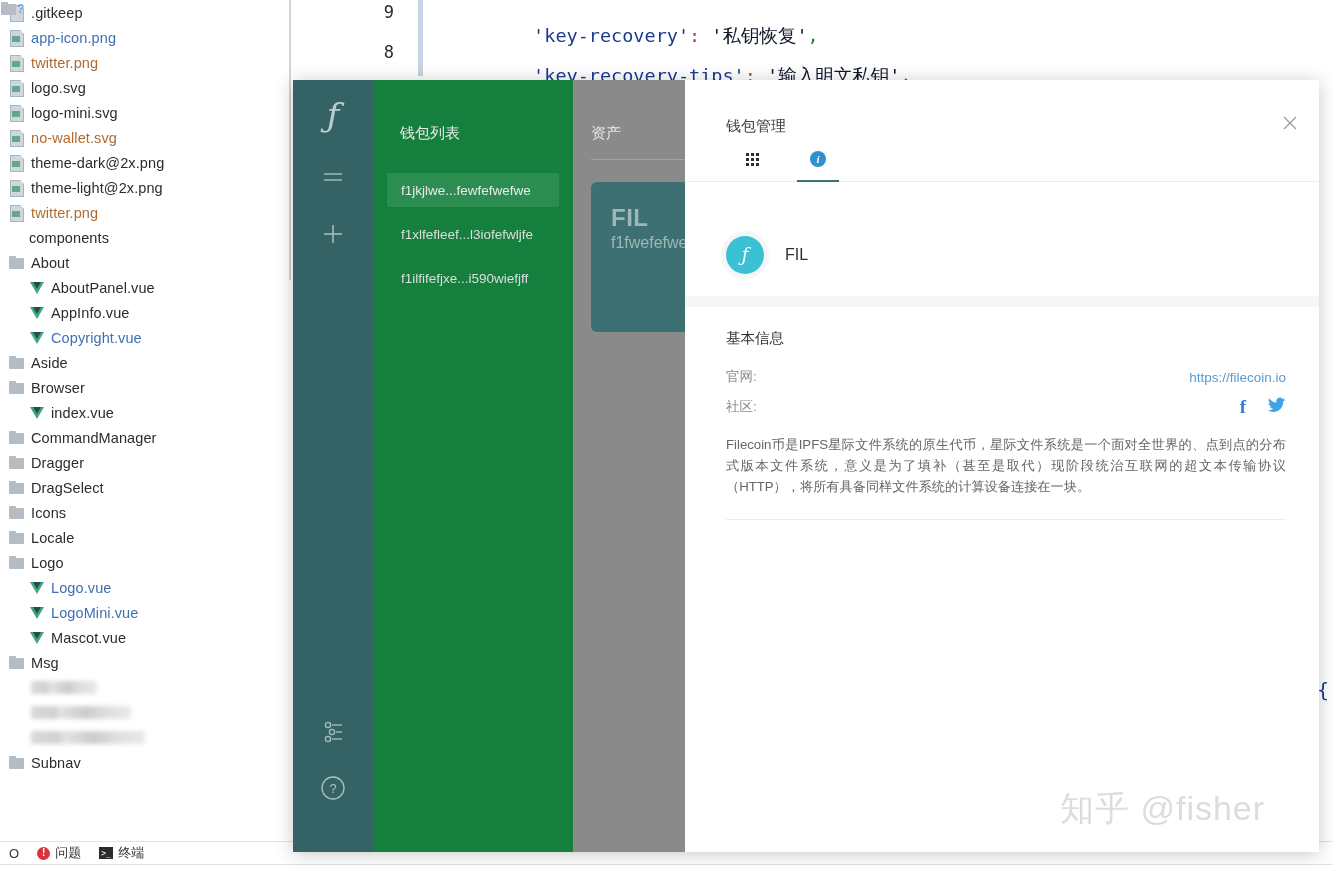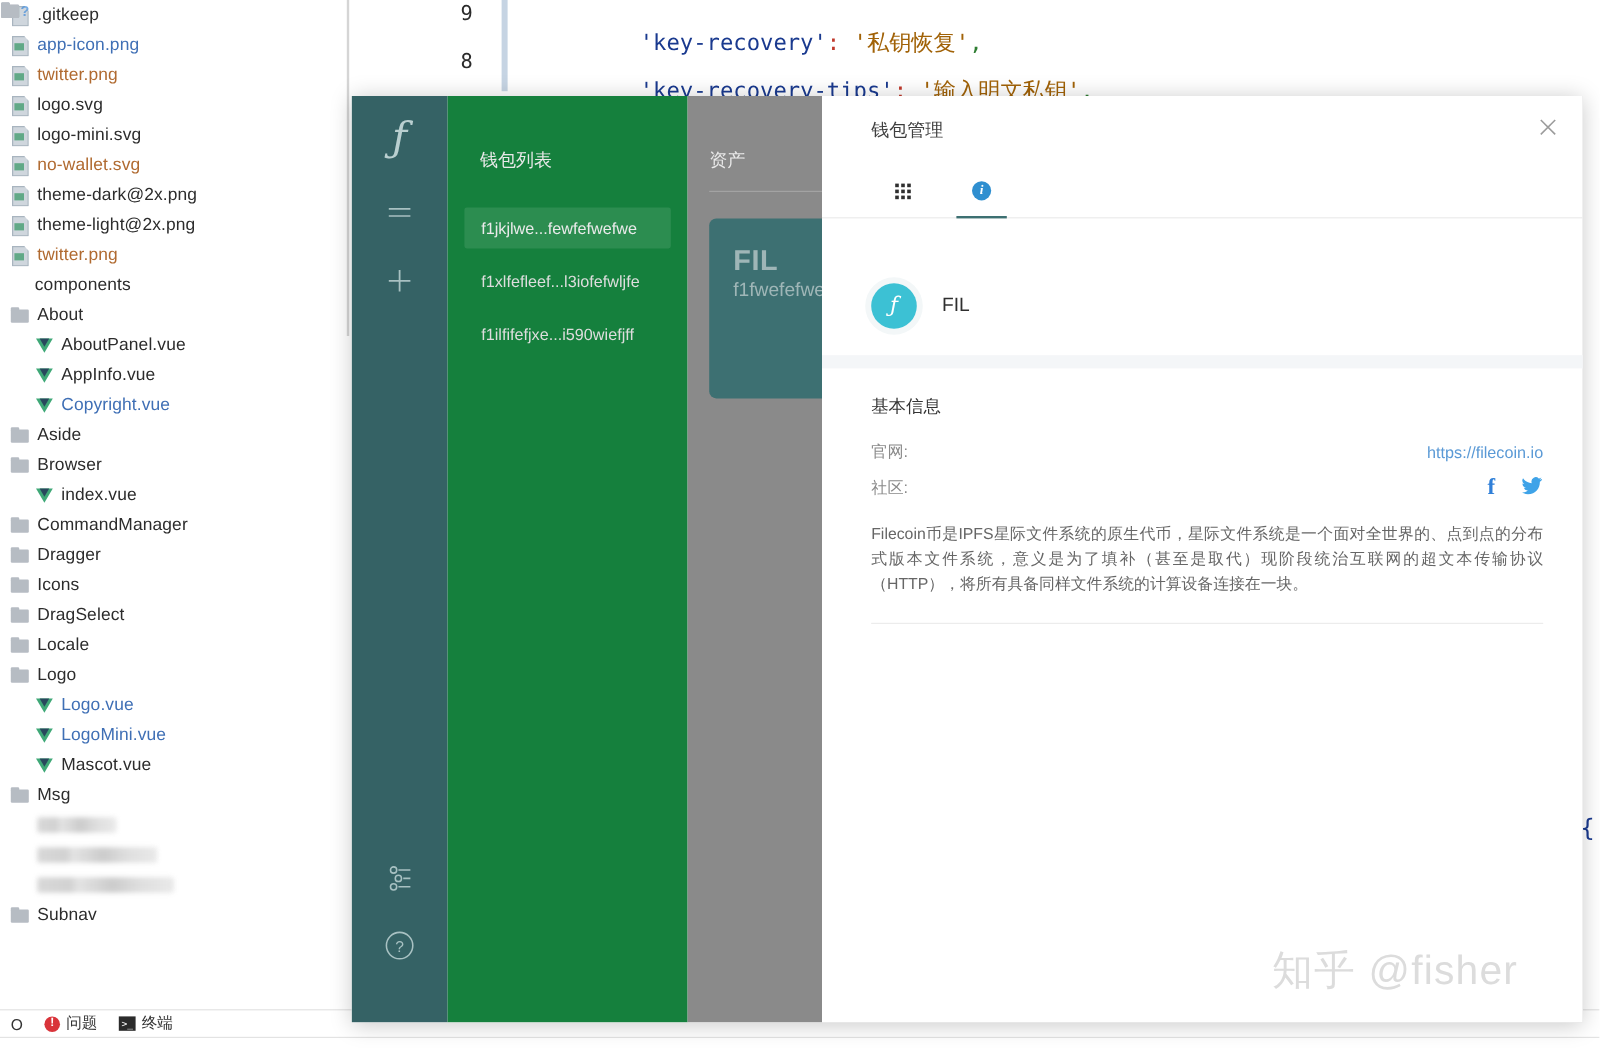--- a/index.html
+++ b/index.html
@@ -85,21 +85,21 @@
     position: absolute; right: 24px; font-family: "DejaVu Sans Mono", "Liberation Mono", monospace;
     font-size: 17px; color: #2b2b2b;
   }
   .fold-line { position: absolute; left: 122px; top: 0; width: 5px; height: 76px; background: #c6d4e3; }
   .code-line {
     position: absolute; left: 148px;
     font-family: "DejaVu Sans Mono", "Liberation Mono", monospace;
     font-size: 18.5px; white-space: pre;
   }
   .tok-str { color: #1a3a8f; }
-  .tok-cjk { color: #a16207; }
+  .tok-cjk { color: #0f172a; }
   .tok-colon { color: #c0392b; }
   .tok-comma { color: #2e7d32; }
   .brace-right {
     position: absolute; right: 4px; top: 678px;
     font-family: "DejaVu Sans Mono", "Liberation Mono", monospace;
     font-size: 20px; color: #1a3a8f;
   }
   .tree-scrollbar {
     position: absolute; left: 289px; top: 0; width: 2px; height: 280px; background: #d5d5d5;
   }
@@ -180,21 +180,21 @@
   }
   .asset-sym { font-size: 24px; font-weight: bold; letter-spacing: .5px; }
   .asset-addr { font-size: 16px; margin-top: 2px; white-space: nowrap; }
 
   
   .dialog {
     position: absolute; left: 685px; top: 80px; width: 634px; height: 772px;
     background: #ffffff; z-index: 10;
   }
   .dlg-head {
-    height: 56px; display: flex; align-items: center; justify-content: space-between;
+    height: 56px; display: flex; align-items: flex-end; justify-content: space-between;
     padding: 0 20px 0 41px;
   }
   .dlg-title { font-size: 15px; color: #3f3f3f; }
   .dlg-close { color: #9b9b9b; cursor: pointer; }
   .dlg-tabs {
     display: flex; align-items: flex-end; height: 46px; padding-left: 34px;
     border-bottom: 1px solid #ececec; position: relative;
   }
   .dlg-tab {
     width: 66px; height: 44px; display: flex; align-items: center; justify-content: center;
@@ -329,25 +329,25 @@
         <div class="tree-row indent1">
           <span class="ico ico-folder"></span>
           <span class="tree-label c-dark">CommandManager</span>
         </div>
         <div class="tree-row indent1">
           <span class="ico ico-folder"></span>
           <span class="tree-label c-dark">Dragger</span>
         </div>
         <div class="tree-row indent1">
           <span class="ico ico-folder"></span>
+          <span class="tree-label c-dark">DragSelect</span>
+        </div>
+        <div class="tree-row indent1">
+          <span class="ico ico-folder"></span>
           <span class="tree-label c-dark">Icons</span>
-        </div>
-        <div class="tree-row indent1">
-          <span class="ico ico-folder"></span>
-          <span class="tree-label c-dark">DragSelect</span>
         </div>
         <div class="tree-row indent1">
           <span class="ico ico-folder"></span>
           <span class="tree-label c-dark">Locale</span>
         </div>
         <div class="tree-row indent1">
           <span class="ico ico-folder"></span>
           <span class="tree-label c-dark">Logo</span>
         </div>
         <div class="tree-row indent2">

